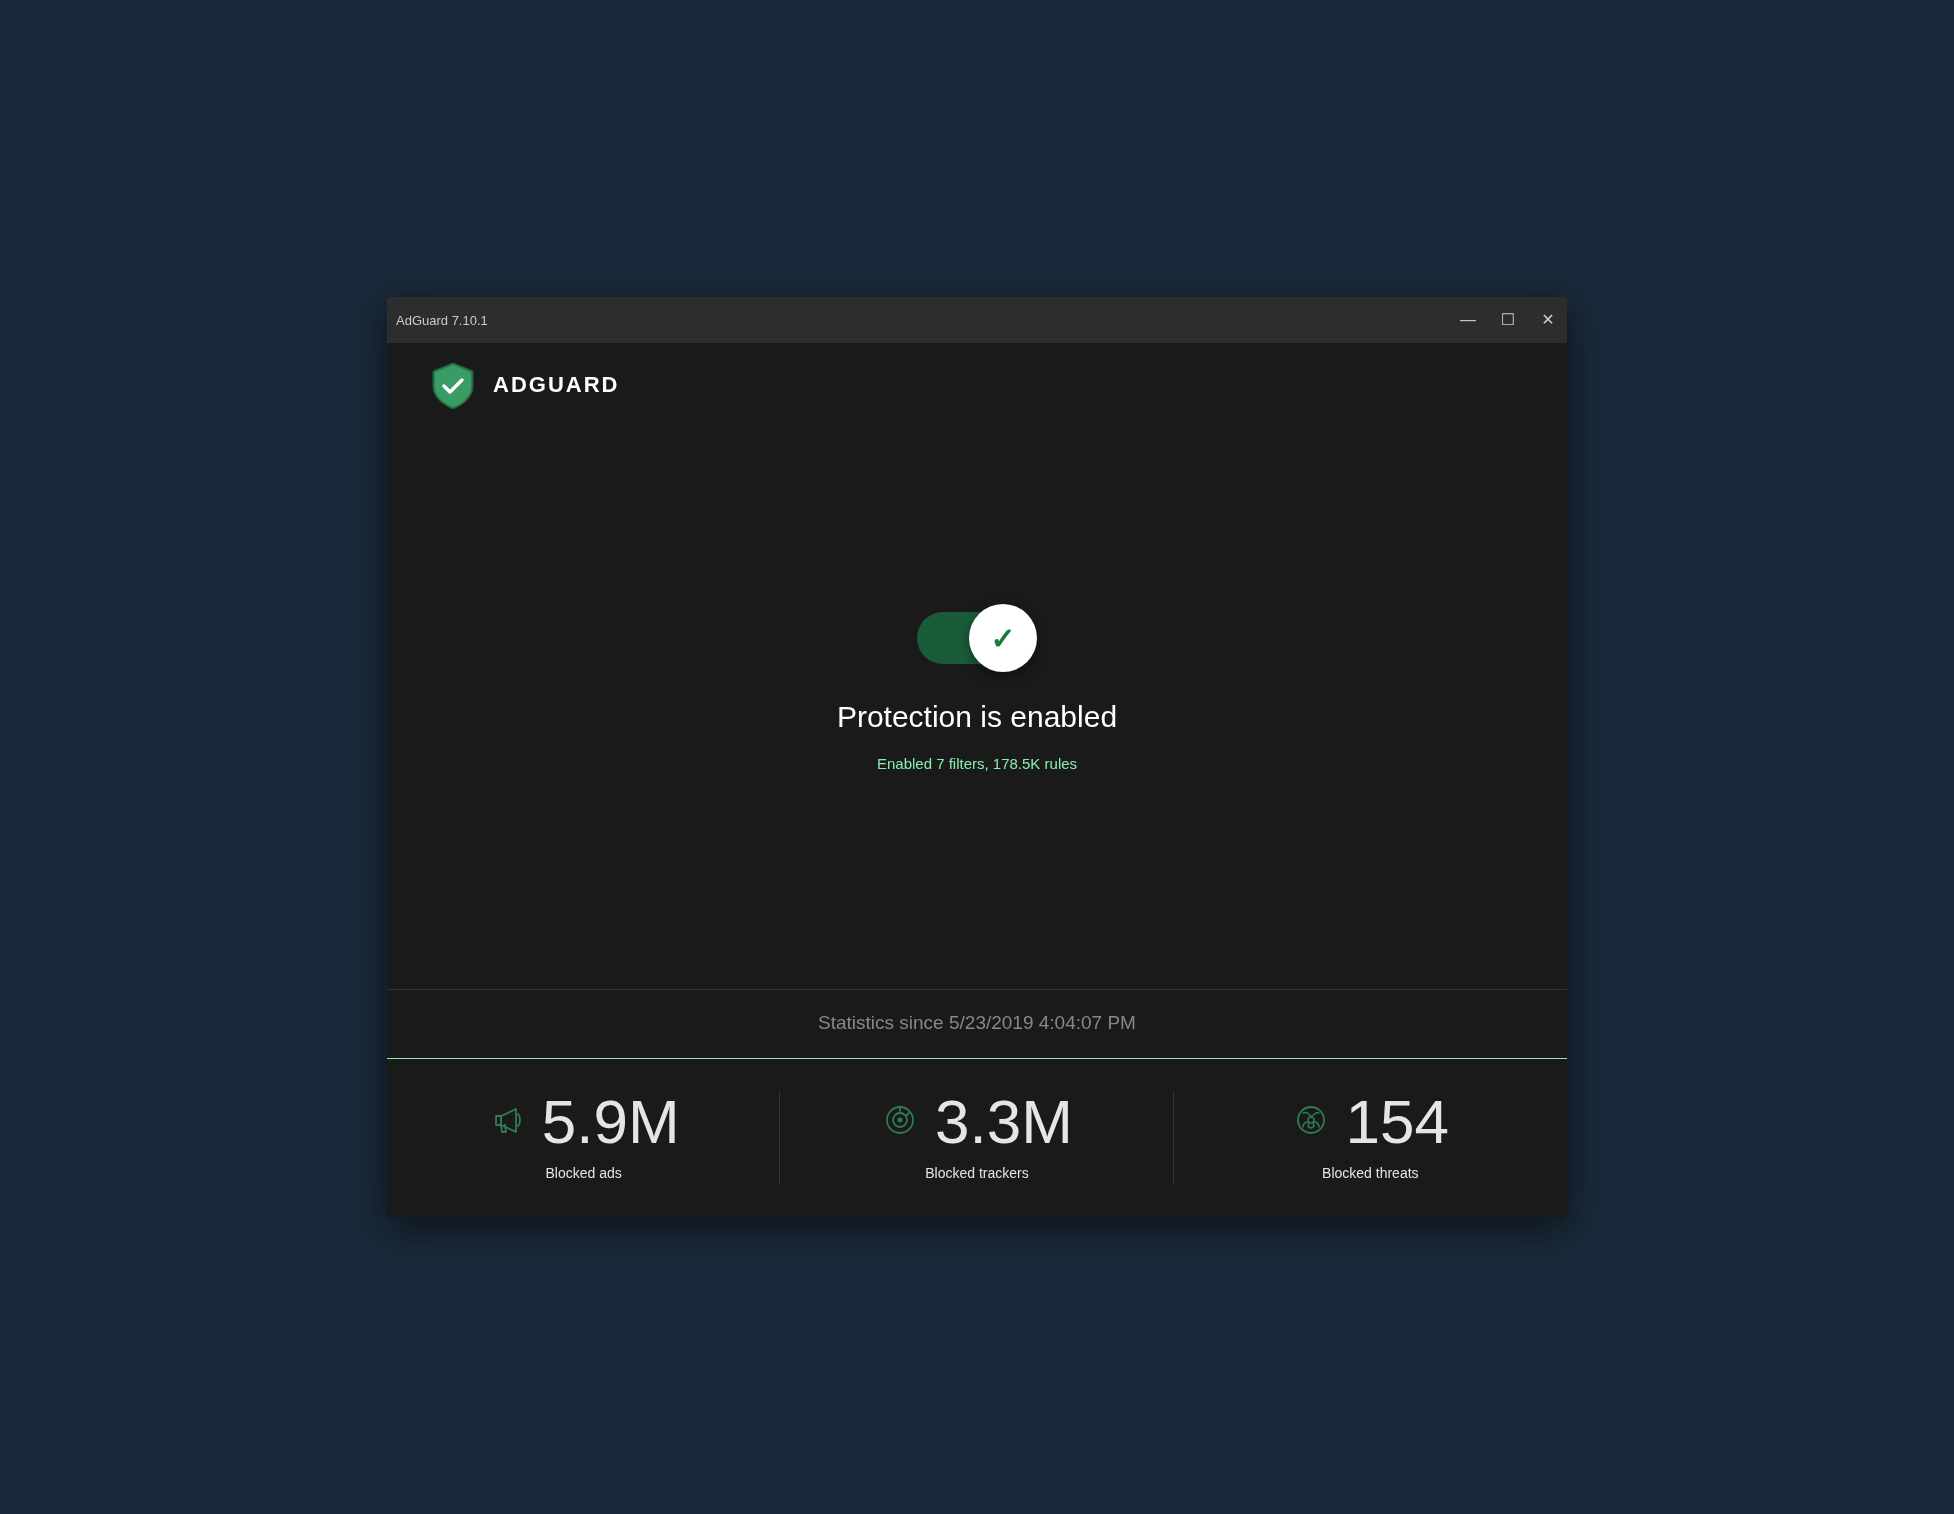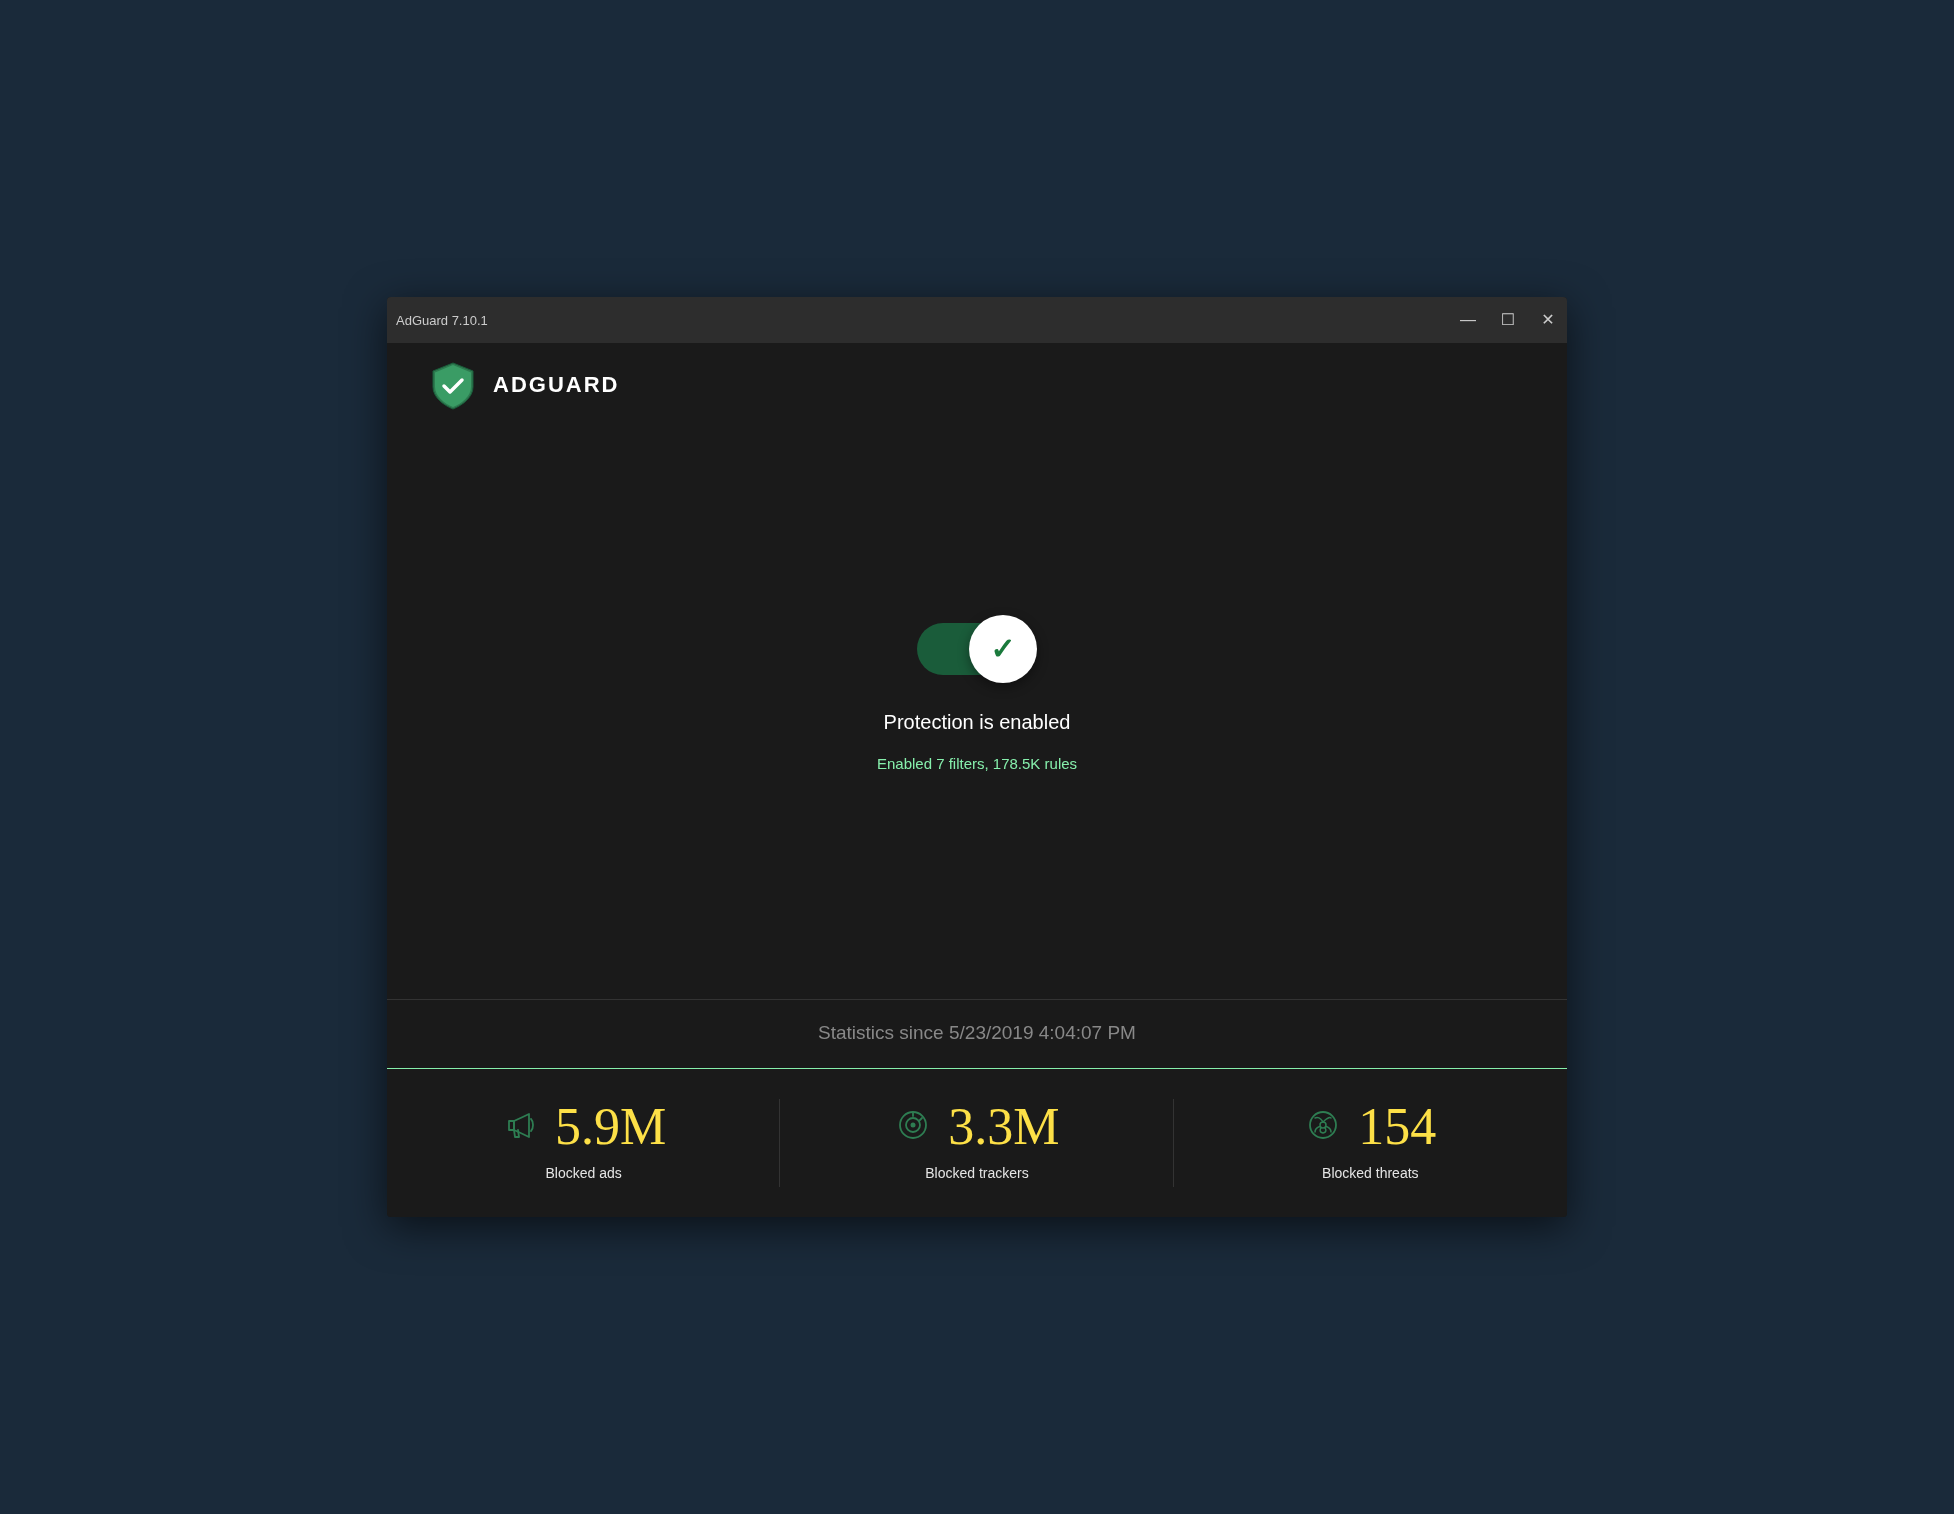--- a/index.html
+++ b/index.html
@@ -166,21 +166,21 @@
     }
 
     .toggle-check {
       color: #1a7a3c;
       font-size: 30px;
       font-weight: bold;
     }
 
     .protection-title {
       color: #ffffff;
-      font-size: 20px;
+      font-size: 30px;
       font-weight: 400;
       margin-bottom: 21px;
     }
 
     .protection-subtitle {
       color: #86efac;
       font-size: 15px;
     }
 
     
@@ -228,25 +228,24 @@
       margin-bottom: 12px;
     }
 
     .stat-icon {
       color: #2e7d52;
       font-size: 32px;
       line-height: 1;
     }
 
     .stat-number {
-      color: #fde047;
-      font-size: 52px;
+      color: #e5e5e5;
+      font-size: 62px;
       font-weight: 300;
       line-height: 1;
-      font-family: Liberation Serif, serif;
     }
 
     .stat-label {
       color: #e5e5e5;
       font-size: 14px;
     }
 
     
     .shield-svg {
       display: inline-block;

